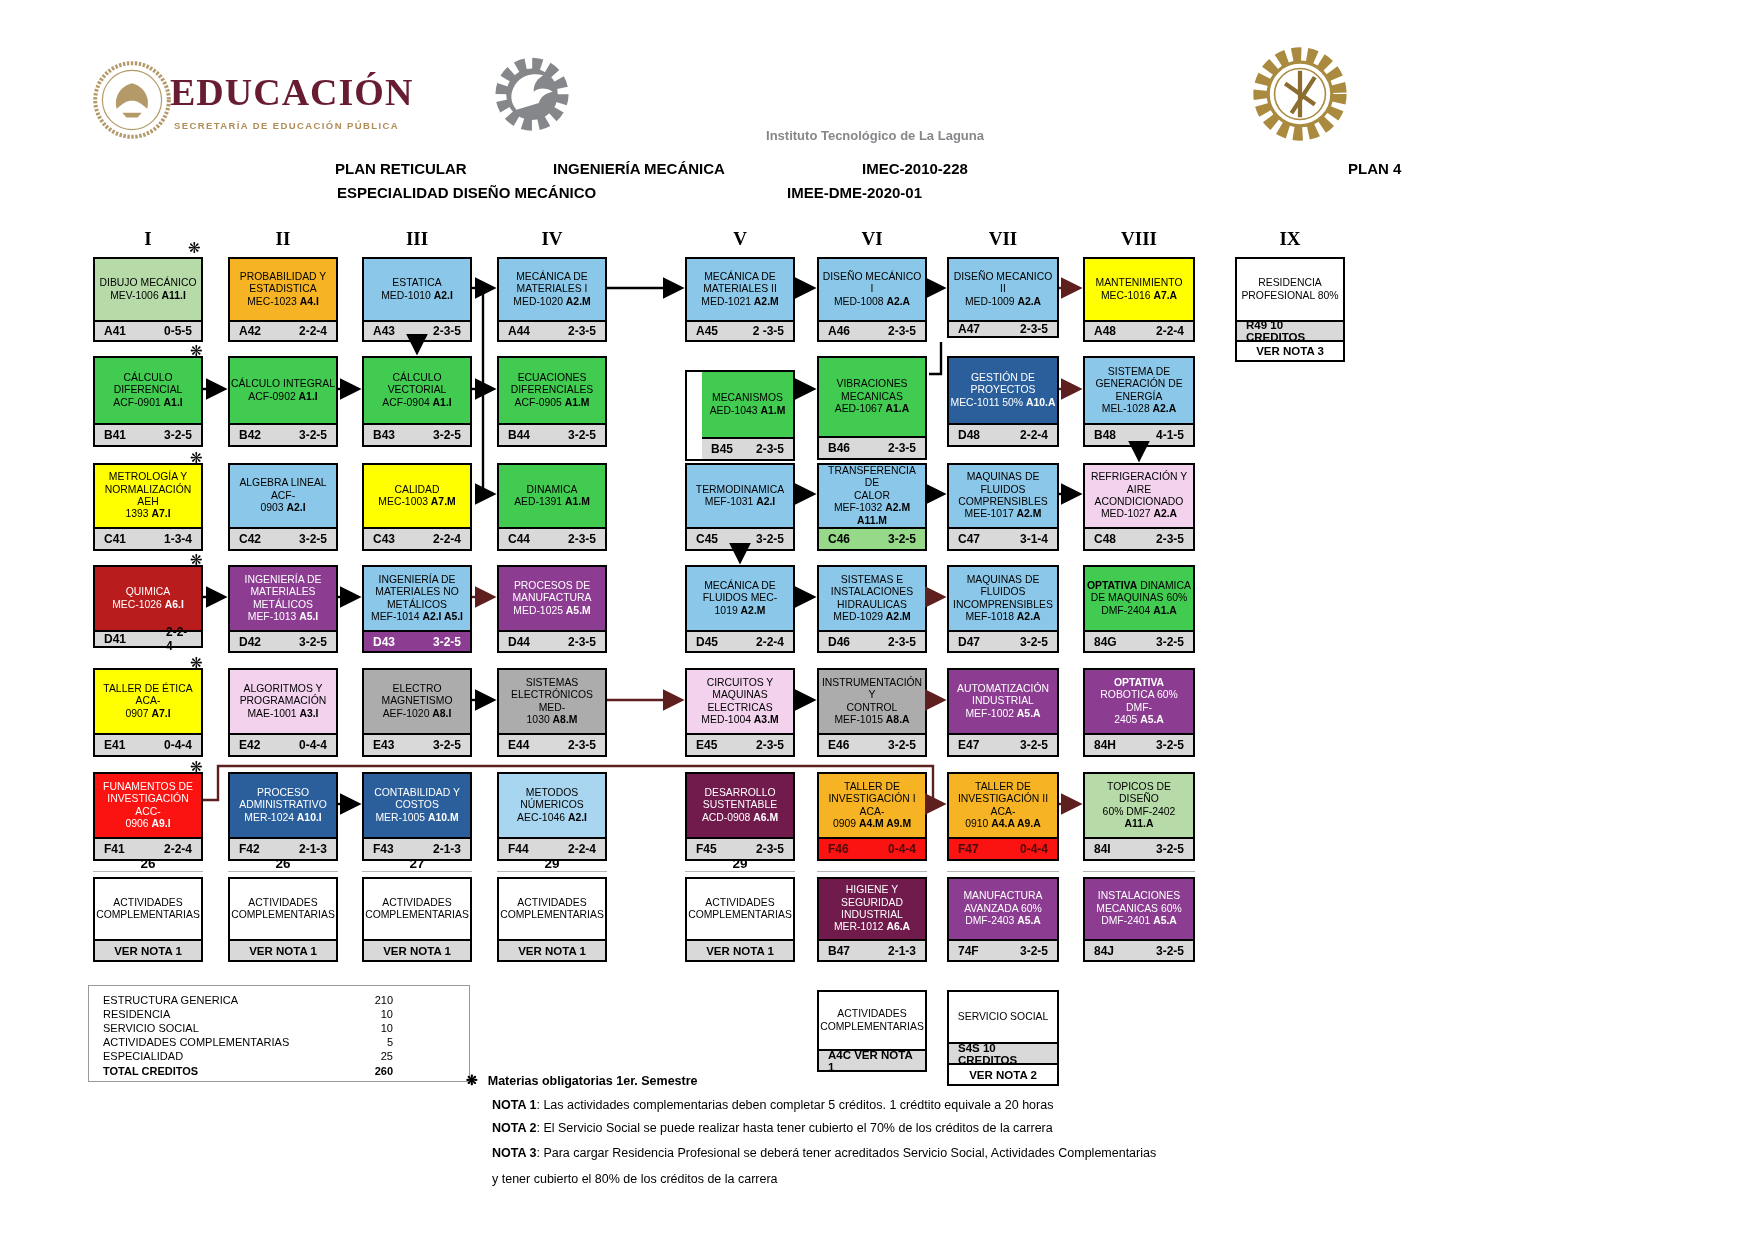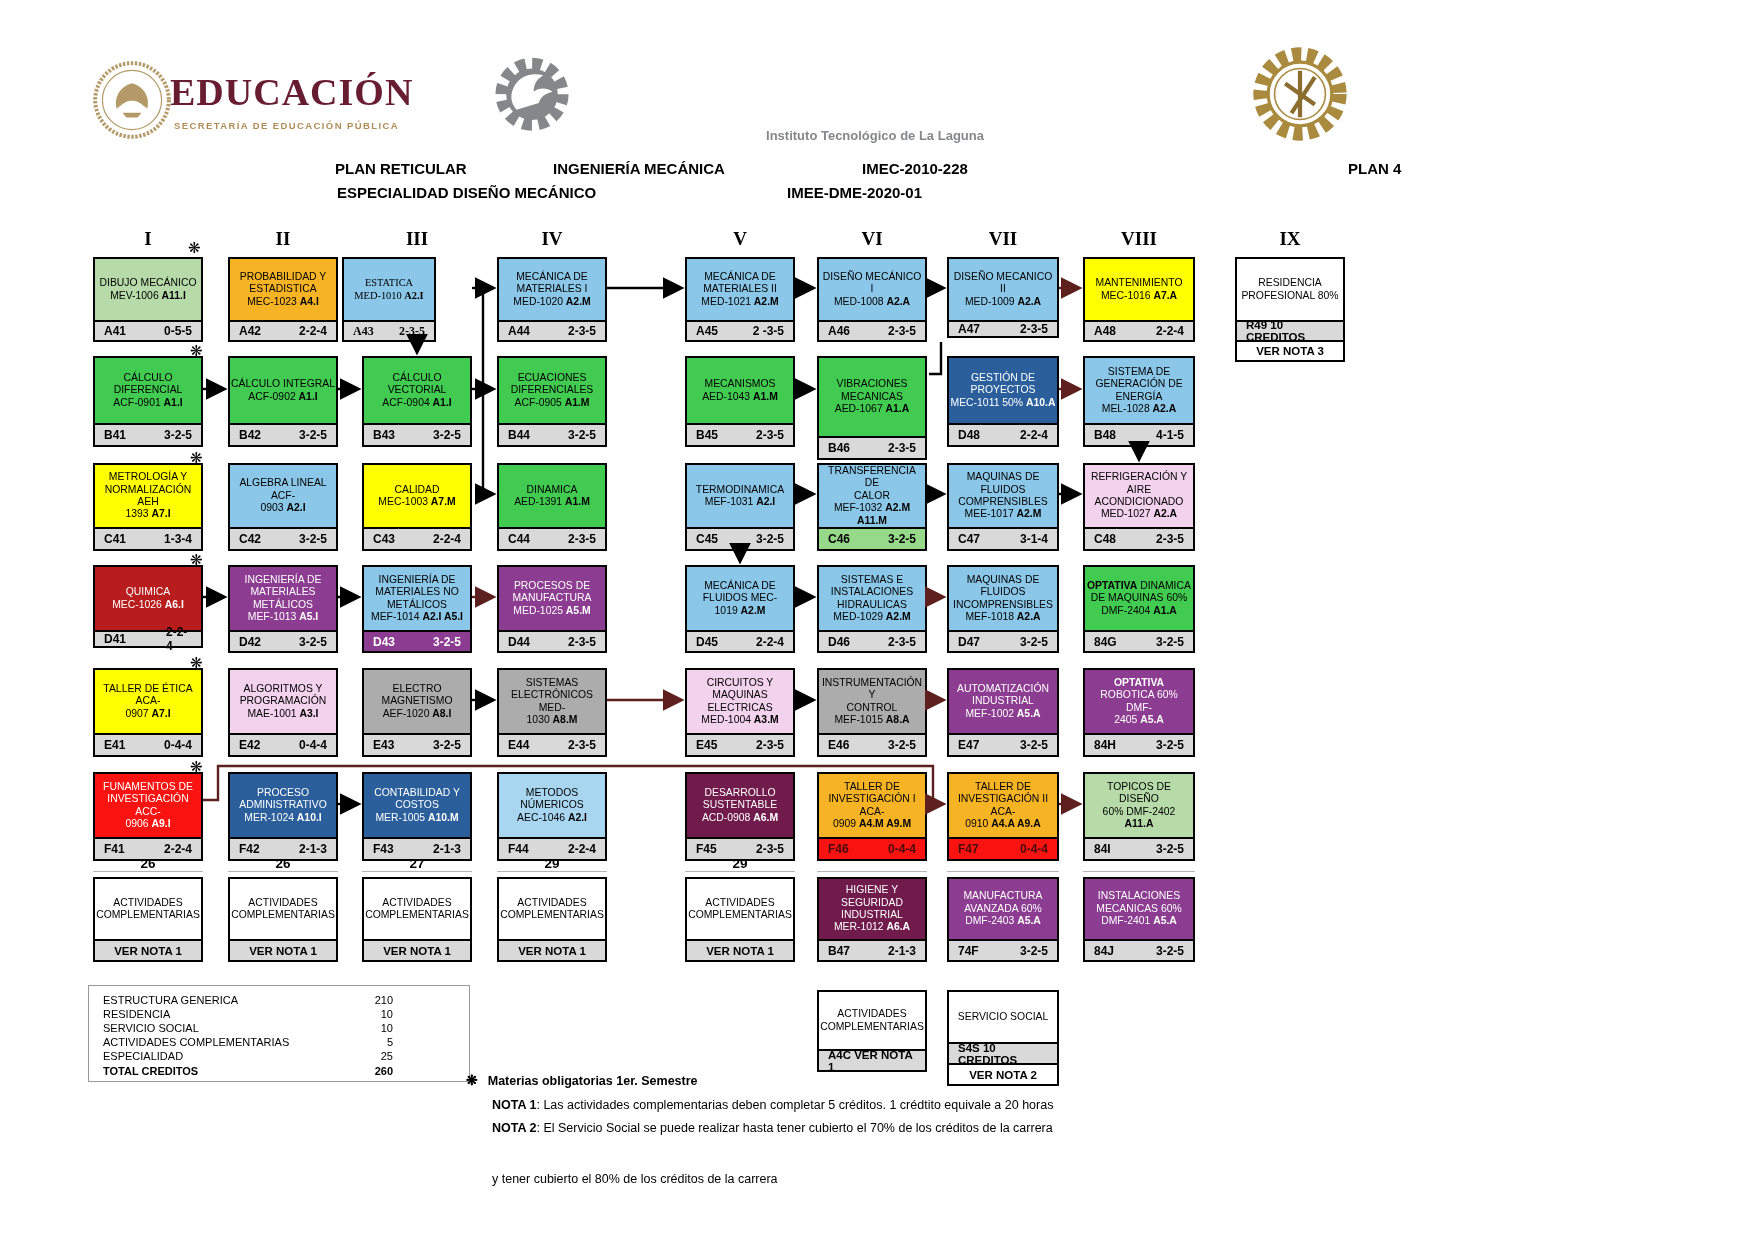--- a/index.html
+++ b/index.html
@@ -114,21 +114,21 @@
         <div class="cbody" style="height: 61px; background: rgb(246, 180, 37); color: rgb(0, 0, 0);">
           <span>PROBABILIDAD Y</span>
           <span>ESTADISTICA</span>
           <span>MEC-1023 <b>A4.I</b></span>
         </div>
         <div class="cfoot" style="height: 20px; background: rgb(217, 217, 217); color: rgb(0, 0, 0);">
           <span>A42</span>
           <span>2-2-4</span>
         </div>
       </div>
-      <div class="course" style="left: 342px; top: 257px; width: 94px; font-family: Liberation Serif, serif;">
+      <div class="course" style="left: 362px; top: 257px; width: 110px;">
         <div class="cbody" style="height: 61px; background: rgb(139, 199, 232); color: rgb(0, 0, 0);">
           <span>ESTATICA</span>
           <span>MED-1010 <b>A2.I</b></span>
         </div>
         <div class="cfoot" style="height: 20px; background: rgb(217, 217, 217); color: rgb(0, 0, 0);">
           <span>A43</span>
           <span>2-3-5</span>
         </div>
       </div>
       <div class="course" style="left: 497px; top: 257px; width: 110px;">
@@ -227,21 +227,21 @@
         <div class="cbody" style="height: 65px; background: rgb(65, 203, 80); color: rgb(0, 0, 0);">
           <span>ECUACIONES</span>
           <span>DIFERENCIALES</span>
           <span>ACF-0905 <b>A1.M</b></span>
         </div>
         <div class="cfoot" style="height: 22px; background: rgb(217, 217, 217); color: rgb(0, 0, 0);">
           <span>B44</span>
           <span>3-2-5</span>
         </div>
       </div>
-      <div class="course" style="left: 685px; top: 356px; width: 110px;">
+      <div class="course" style="left: 685px; top: 370px; width: 110px; padding-left: 15px;">
         <div class="cbody" style="height: 65px; background: rgb(65, 203, 80); color: rgb(0, 0, 0);">
           <span>MECANISMOS</span>
           <span>AED-1043 <b>A1.M</b></span>
         </div>
         <div class="cfoot" style="height: 22px; background: rgb(217, 217, 217); color: rgb(0, 0, 0);">
           <span>B45</span>
           <span>2-3-5</span>
         </div>
       </div>
       <div class="course" style="left: 817px; top: 356px; width: 110px;">
@@ -805,15 +805,16 @@
         <span class="slabel">TOTAL CREDITOS</span>
         <span class="sval">260</span>
       </div>
   </div>
 
   <div class="legendrow" style="left:466px;top:1072px">
     <span class="star-inline">❋</span><span>Materias obligatorias 1er. Semestre</span>
   </div>
   <div class="note" style="left:492px;top:1098px"><b>NOTA 1</b><span>: Las actividades complementarias deben completar 5 créditos. 1 crédtito equivale a 20 horas</span></div>
   <div class="note" style="left:492px;top:1121px"><b>NOTA 2</b><span>: El Servicio Social se puede realizar hasta tener cubierto el 70% de los créditos de la carrera</span></div>
+  <div class="note" style="left:492px;top:1146px"><b>NOTA 3</b><span>: Para cargar Residencia Profesional se deberá tener acreditados Servicio Social, Actividades Complementarias</span></div>
   <div class="note" style="left:492px;top:1172px">y tener cubierto el 80% de los créditos de la carrera</div>
 
 </div>
 
 </body></html>

